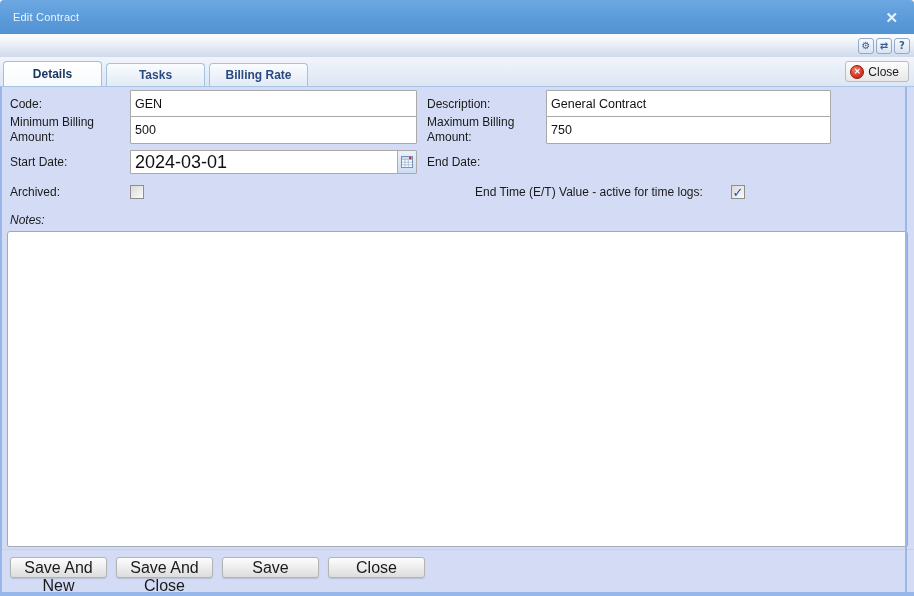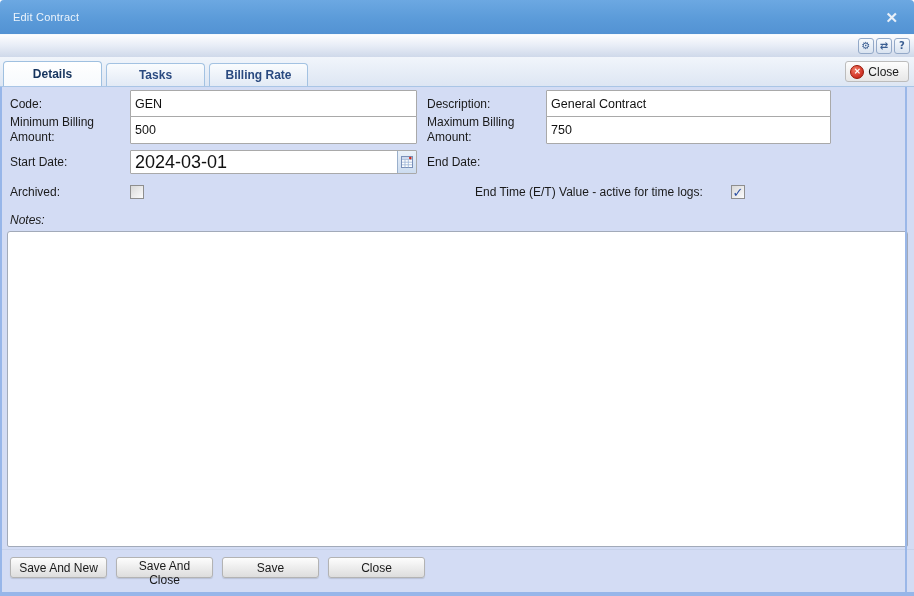--- a/index.html
+++ b/index.html
@@ -119,21 +119,21 @@
   }
   
   .footer{
     flex:0 0 43px;display:flex;align-items:flex-start;gap:9px;
     padding:7px 0 0 8px;box-sizing:border-box;border-top:1px solid #c7d2ea;
   }
   .btn{
     width:97px;height:21px;box-sizing:border-box;
     background:linear-gradient(180deg,#fdfdfd 0%,#ededed 50%,#dddddd 100%);
     border:1px solid #b3b3b3;border-radius:3px;cursor:pointer;
-    font-size:12px;color:#1a1a1a;font-family:"Liberation Sans",sans-serif;
+    font-size:16px;color:#1a1a1a;font-family:"Liberation Sans",sans-serif;
     box-shadow:0 1px 1px rgba(0,0,0,.12);
   }
 </style>
 </head>
 <body>
 
 <div class="window">
 
   <div class="titlebar">
     <span class="title">Edit Contract</span>

